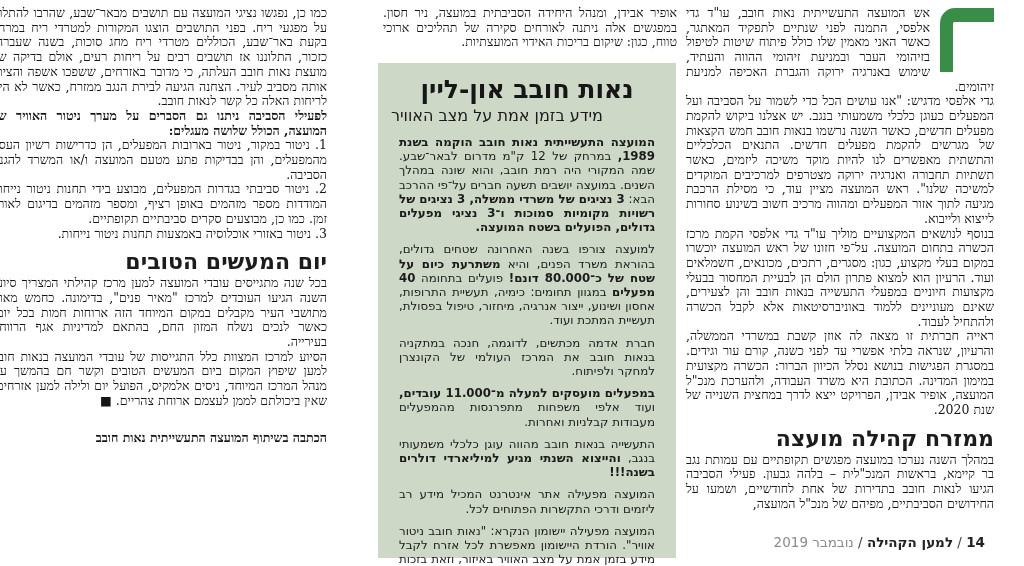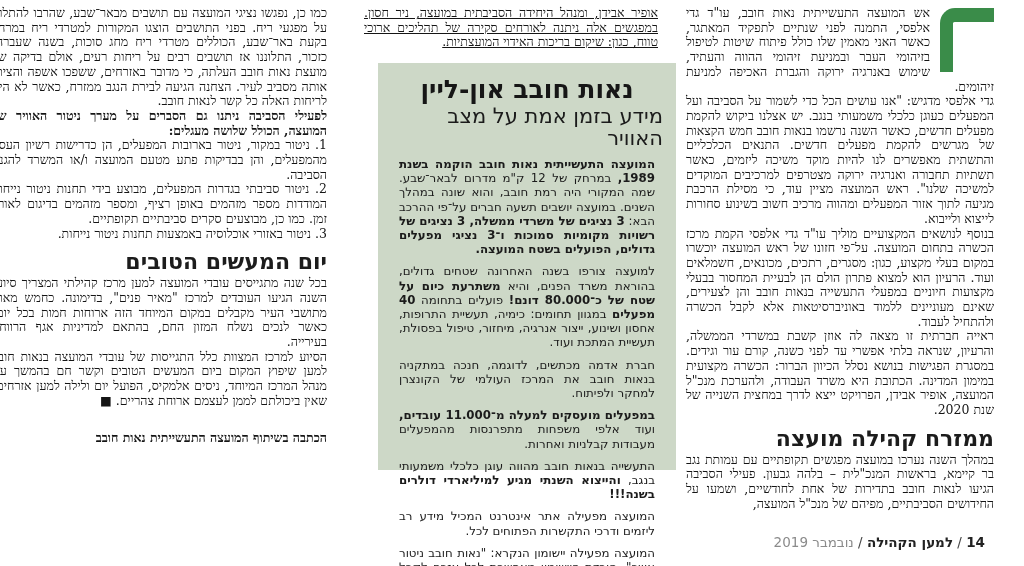--- a/index.html
+++ b/index.html
@@ -12,52 +12,52 @@
   .page{
     position:relative;width:1024px;height:566px;background:#ffffff;
     overflow:hidden;direction:rtl;
   }
   .col{
     position:absolute;top:6px;text-align:justify;color:var(--ink);
     font-family:"DejaVu Serif","Liberation Serif",serif;
     font-size:12.5px;line-height:14.7px;
   }
   .col-right{right:30px;width:308px;}
-  .col-middle{right:366px;width:294px;text-decoration:underline;}
+  .col-middle{right:347px;width:294px;}
   .col-left{right:697px;width:335px;}
   .para{margin:0;padding:0;}
   .para b{font-weight:700;}
   .credit{margin-top:22px;}
   .colhead{
     font-family:"DejaVu Sans","Liberation Sans",sans-serif;
     font-weight:700;font-size:22px;line-height:20px;
     margin:11px 0 4px;color:#1c1c1c;text-align:right;
   }
   .dropcap{
     float:right;width:54px;height:64px;margin:2px 0 3px 10px;
     border-top:14px solid var(--green);
     border-left:13px solid var(--green);
     border-top-left-radius:15px;
     box-sizing:border-box;
   }
   .greenbox{
-    position:absolute;left:378px;top:63px;width:298px;height:407px;
+    position:absolute;left:378px;top:63px;width:298px;height:495px;
     background:var(--boxbg);box-sizing:border-box;padding:10px 13px 8px;
     direction:rtl;text-align:justify;color:#1b1b1b;
     font-family:"DejaVu Sans","Liberation Sans",sans-serif;
     font-size:11.8px;line-height:14.2px;
   }
   .greenbox .para{margin:8px;}
   .box-title{
     text-align:center;font-weight:800;font-size:25px;line-height:29px;
     margin:2px 0 1px;color:#161616;
     font-family:"DejaVu Sans","Liberation Sans",sans-serif;
   }
   .box-subtitle{
-    text-align:right;font-weight:400;font-size:21px;line-height:22px;
+    text-align:left;font-weight:400;font-size:16px;line-height:22px;
     margin:0 0 7px;color:#1b1b1b;
     font-family:"DejaVu Sans","Liberation Sans",sans-serif;
   }
   .footer{
     position:absolute;right:39px;top:533px;direction:rtl;
     font-family:"DejaVu Sans","Liberation Sans",sans-serif;
     font-size:13.5px;line-height:18px;color:#444;
   }
   .f-num,.f-pub{font-weight:700;color:#222;}
   .f-sep{color:#444;}

